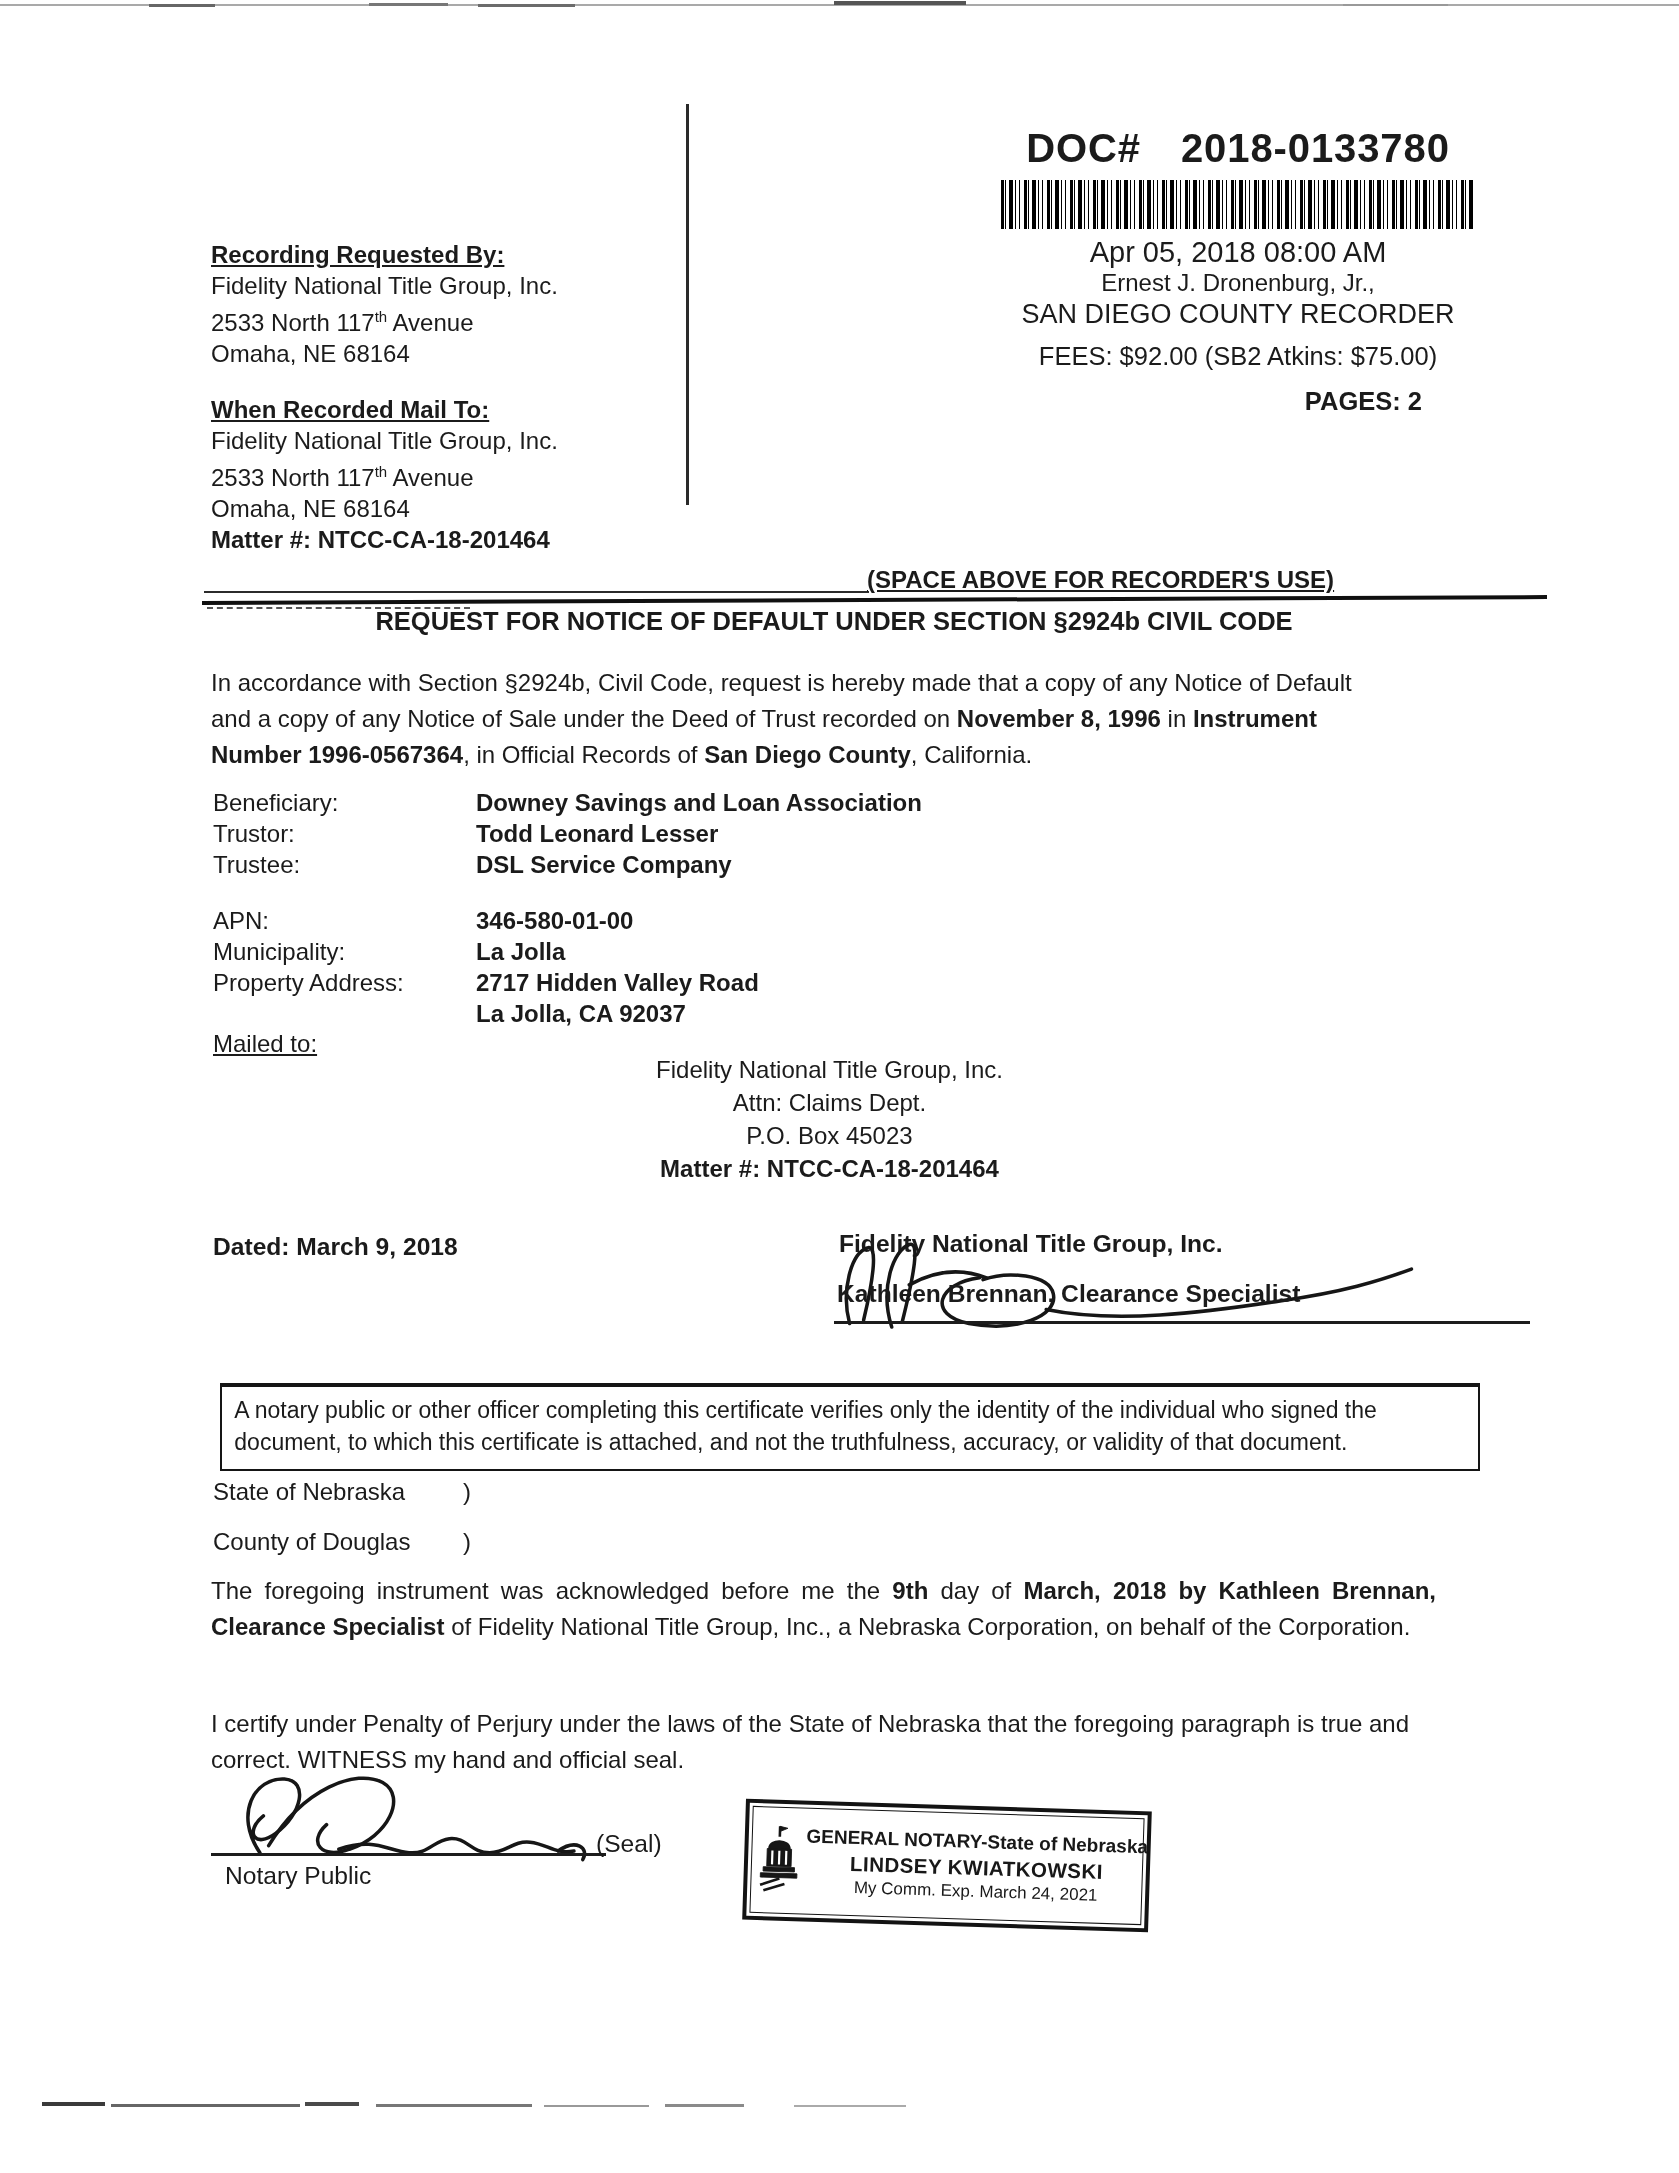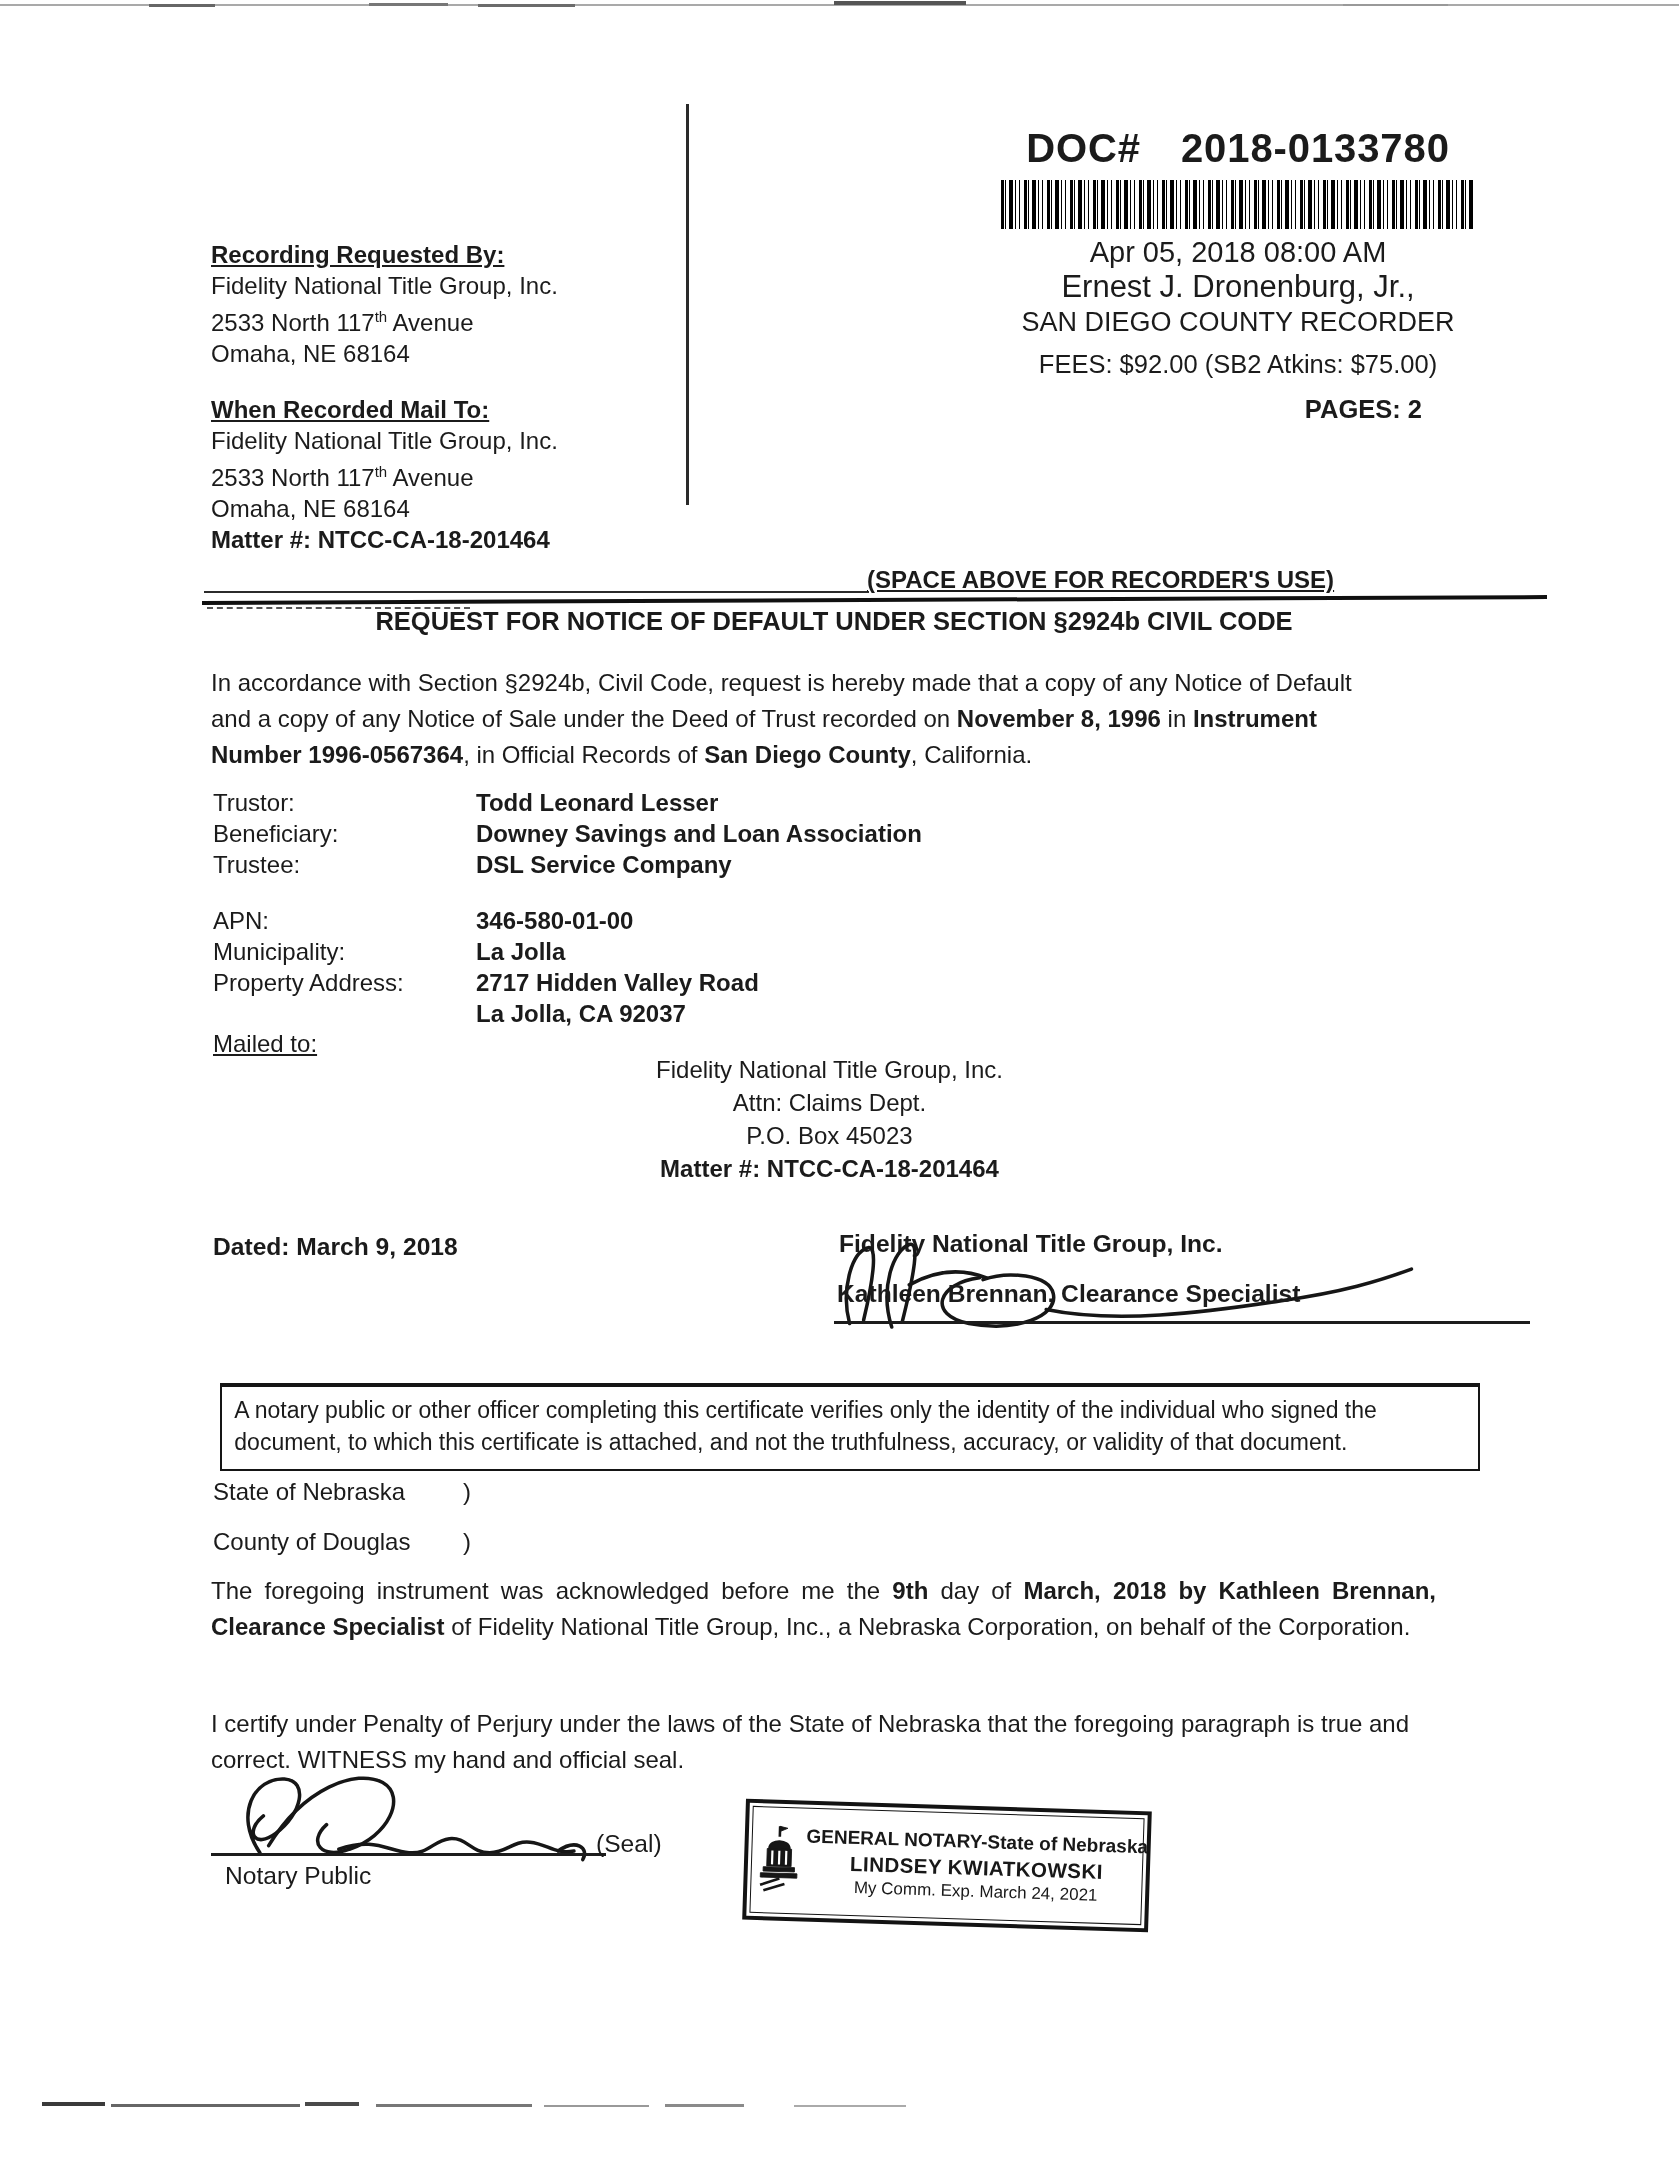--- a/index.html
+++ b/index.html
@@ -28,21 +28,21 @@
   .doc-line .gap{display:inline-block;width:40px;}
   .barcode{
     width:474px;height:49px;margin:8.8px auto 0;
     background:repeating-linear-gradient(90deg,
       #000 0 2.6px,#fff 2.6px 4.4px,#000 4.4px 5.3px,#fff 5.3px 8px,
       #000 8px 12.3px,#fff 12.3px 14px,#000 14px 15px,#fff 15px 17.6px,
       #000 17.6px 19.3px,#fff 19.3px 23px);
   }
   .rec-date{font-size:29px;margin-top:7px;}
   .rec-official{font-size:25.5px;margin-top:3.5px;}
-  .rec-name{font-size:31px;margin-top:0px;}
+  .rec-name{font-size:24px;margin-top:0px;}
   .rec-title{font-size:27px;margin-top:1.8px;}
   .rec-fees{font-size:25.5px;margin-top:12px;}
   .rec-pages{font-size:25.5px;font-weight:700;text-align:right;padding-right:88px;margin-top:16px;}
 
   .vline{width:2.6px;background:#2a2a2a;}
   .rule-thick{height:4.4px;background:#101010;transform:rotate(-0.25deg);}
   .rule-thin{height:1.8px;background:#2b2b2b;}
   .rule-dash{border-top:2.6px dashed #555;height:0;}
 
   .space-above{font-size:24px;font-weight:700;text-decoration:underline;white-space:nowrap;}
@@ -134,26 +134,26 @@
   <div class="abs rule-dash" style="left:207px;top:607px;width:263px;"></div>
 
   <div class="abs doc-title" style="left:211px;top:607px;">REQUEST FOR NOTICE OF DEFAULT UNDER SECTION §2924b CIVIL CODE</div>
 
   <div class="abs para" style="left:211px;top:665px;width:1176px;">
     <span>In accordance with Section §2924b, Civil Code, request is hereby made that a copy of any Notice of Default and a copy of any Notice of Sale under the Deed of Trust recorded on </span><span class="b">November 8, 1996</span><span> in </span><span class="b">Instrument Number 1996-0567364</span><span>, in Official Records of </span><span class="b">San Diego County</span><span>, California.</span>
   </div>
 
   <div class="abs" style="left:213px;top:787px;">
     <div class="kvrow">
+        <span class="k">Beneficiary:</span>
+        <span class="v">Downey Savings and Loan Association</span>
+      </div>
+    <div class="kvrow">
         <span class="k">Trustor:</span>
         <span class="v">Todd Leonard Lesser</span>
-      </div>
-    <div class="kvrow">
-        <span class="k">Beneficiary:</span>
-        <span class="v">Downey Savings and Loan Association</span>
       </div>
     <div class="kvrow">
         <span class="k">Trustee:</span>
         <span class="v">DSL Service Company</span>
       </div>
   </div>
 
   <div class="abs" style="left:213px;top:905px;">
     <div class="kvrow">
         <span class="k">APN:</span>

